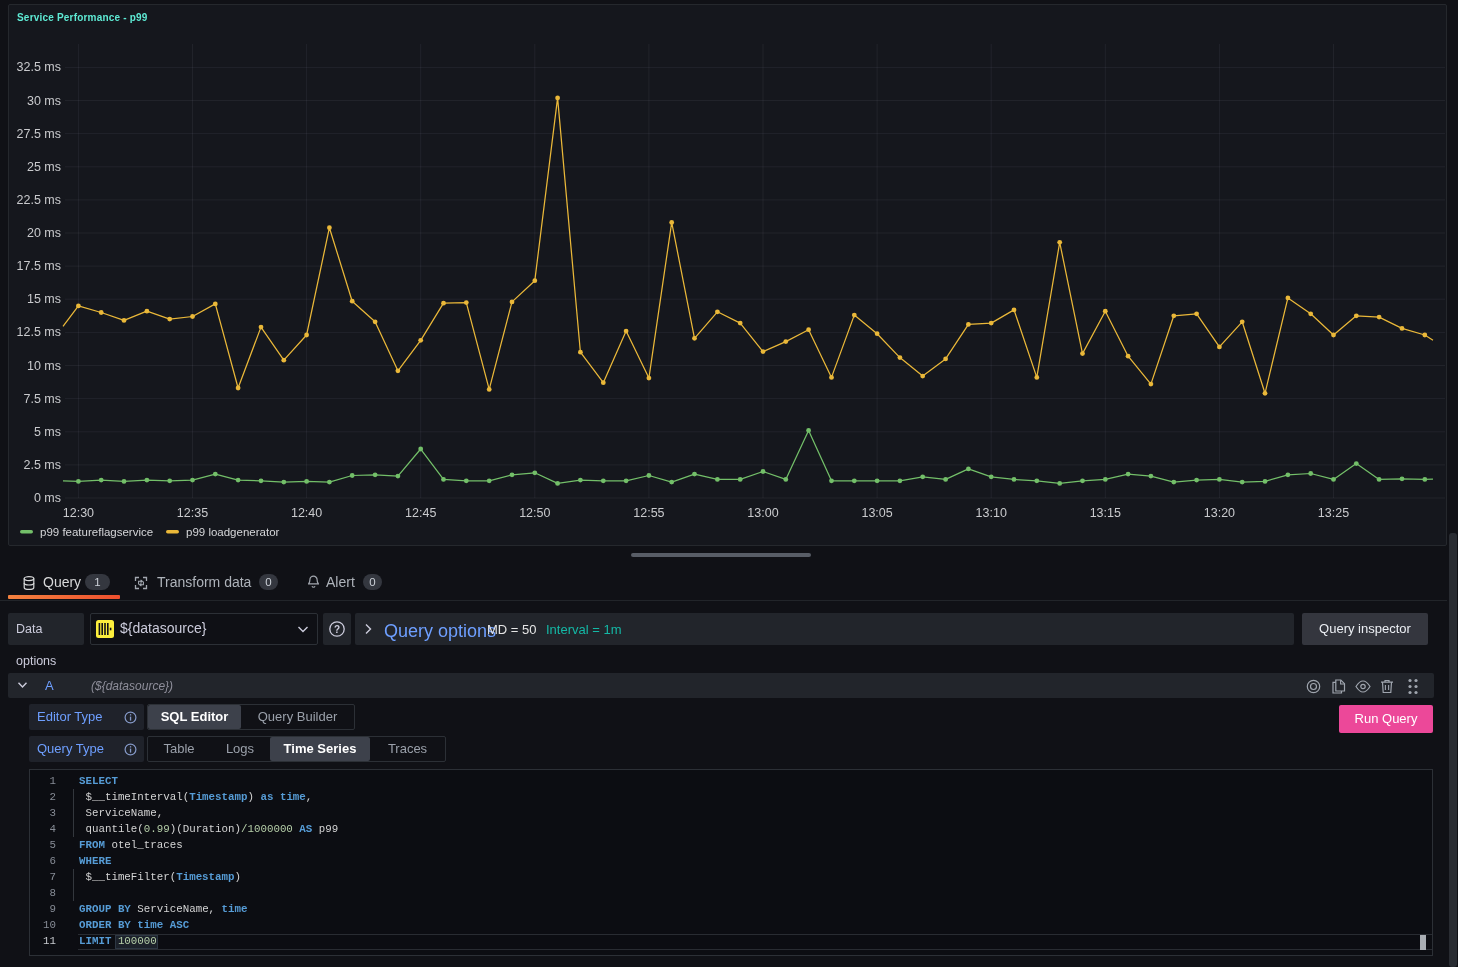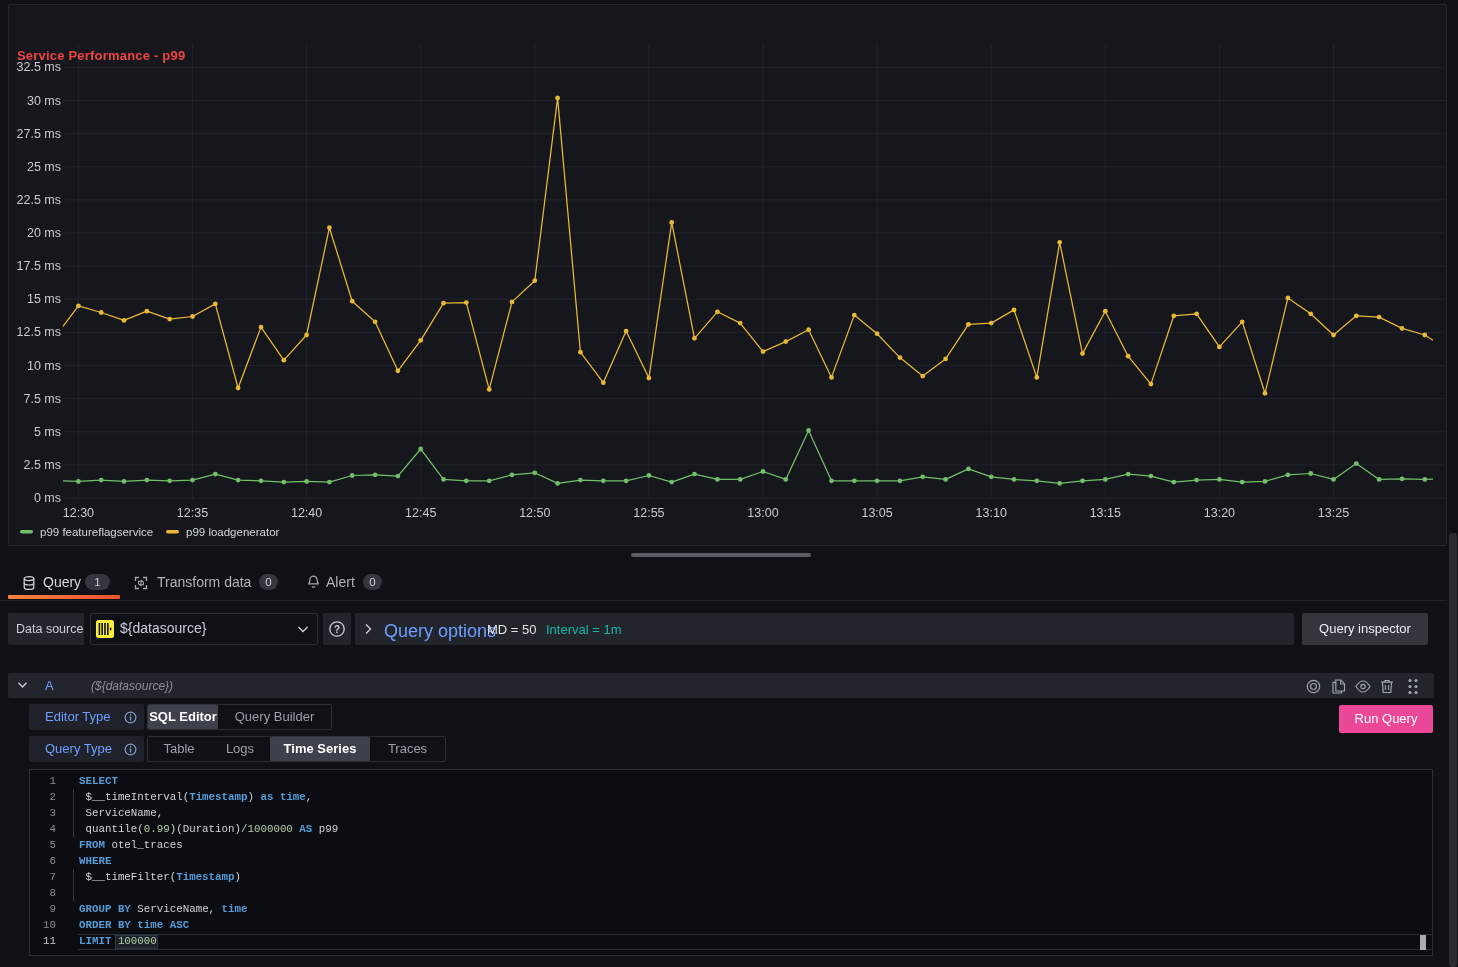--- a/index.html
+++ b/index.html
@@ -1,20 +1,20 @@
 <!DOCTYPE html>
 <html><head><meta charset="utf-8"><style>
 * { margin:0; padding:0; box-sizing:border-box; }
 html,body { width:1458px; height:967px; background:#101116; overflow:hidden;
   font-family:"Liberation Sans",sans-serif; }
 #stage { position:absolute; left:0; top:0; width:1458px; height:967px; }
 .abs { position:absolute; }
 #panel { left:8px; top:4px; width:1439px; height:542px; background:#15171d;
   border:1px solid #25282d; border-radius:2px; }
-#ptitle { left:17px; top:12px; font-size:13px; font-weight:600; color:#ef4444; letter-spacing:0.2px;margin-top:36px; }
+#ptitle { left:17px; top:12px; font-size:10px; font-weight:600; color:#5eead4; letter-spacing:0.2px; }
 #chart { position:absolute; left:0; top:0; }
 .axlab { font-family:"Liberation Sans",sans-serif; font-size:12.5px; font-weight:500; fill:#c9cacd; }
 .leglab { font-family:"Liberation Sans",sans-serif; font-size:11.5px; fill:#d5d6d9; }
 #handle { left:631px; top:553px; width:180px; height:4px; border-radius:2px; background:#585d66; }
 
 .tabtxt { font-size:14px; font-weight:500; color:#d8d9da; }
 .tabtxt2 { font-size:14px; font-weight:400; color:#aeb3ba; }
 .badge { position:absolute; height:16px; border-radius:8px; background:#34373f; color:#ccd1d8;
   font-size:11.5px; text-align:center; line-height:16px; }
 #tabline { left:8px; top:595px; width:112px; height:4px; border-radius:1px;
@@ -33,21 +33,21 @@
 #qomd { left:487px; top:622px; font-size:13px; color:#e5e5e5; }
 #qoint { left:546px; top:622px; font-size:13px; color:#14b8a6; }
 #qinspect { left:1302px; top:613px; width:126px; height:32px; background:#34363e; border-radius:2px;
   text-align:center; line-height:32px; font-size:13px; font-weight:500; color:#eceff4; }
 
 #arow { left:8px; top:673px; width:1426px; height:25px; background:#22252b; border-radius:2px; }
 #atxt { left:45px; top:678px; font-size:13px; font-weight:500; color:#6E9FFF; }
 #adsrc { left:91px; top:679px; font-size:12px; font-style:italic; color:#8e8e9a; }
 
 .flabel { background:#1f222a; border-radius:2px; font-size:13px; font-weight:500; color:#6E9FFF;
-  padding-left:16px; line-height:26px; }
+  padding-left:8px; line-height:26px; }
 .rgroup { border:1px solid #2c3036; border-radius:2px; background:#101116; display:flex; }
 .ropt { font-size:13px; font-weight:500; color:#9aa0aa; text-align:center; line-height:24px; height:24px; }
 .ropt.sel { background:#3d414b; color:#ffffff; font-weight:700; border-radius:2px; }
 #runq { left:1339px; top:705px; width:94px; height:28px; background:#ec4899; border-radius:2px;
   text-align:center; line-height:28px; font-size:13px; font-weight:500; color:#ffffff; }
 
 #codebox { left:29px; top:769px; width:1404px; height:187px; background:#0c0d12;
   border:1px solid #2c3036; }
 .cl { position:absolute; left:49px; height:16px; font-family:"Liberation Mono",monospace;
   font-size:10.8px; line-height:16px; white-space:pre; color:#d4d4d4; }
@@ -267,21 +267,21 @@
 <div class="badge" style="left:259px;top:574px;width:19px">0</div>
 <svg class="ic" style="left:308px;top:575px" width="11" height="14" viewBox="0 0 11 14">
   <path d="M5.5 1.2 a3.6 3.6 0 0 1 3.6 3.6 c0 2.6 1 3.4 1.3 4.1 H0.6 c0.3-0.7 1.3-1.5 1.3-4.1 A3.6 3.6 0 0 1 5.5 1.2 z" fill="none" stroke="#a3a8b0" stroke-width="1.2"></path>
   <path d="M4 11.2 a1.6 1.6 0 0 0 3 0" fill="none" stroke="#a3a8b0" stroke-width="1.2"></path>
 </svg>
 <div class="abs tabtxt2" style="left:326px;top:574px">Alert</div>
 <div class="badge" style="left:363px;top:574px;width:19px">0</div>
 <div class="abs" id="tabline"></div>
 <div class="abs" id="tabborder"></div>
 
-<div class="abs box" id="dslabel">Data source</div>
+<div class="abs box" id="dslabel">Data options</div>
 <div class="abs" id="dspick"></div>
 <svg class="ic" style="left:96px;top:620px" width="18" height="18" viewBox="0 0 18 18">
   <rect x="0" y="0" width="18" height="18" rx="2.5" fill="#FCEE3C"></rect>
   <g fill="#111217">
     <rect x="2.6" y="3" width="1.6" height="12"></rect>
     <rect x="5.4" y="3" width="1.6" height="12"></rect>
     <rect x="8.2" y="3" width="1.6" height="12"></rect>
     <rect x="11" y="3" width="1.6" height="12"></rect>
     <rect x="13.8" y="7.7" width="1.6" height="2.6"></rect>
   </g>
@@ -338,21 +338,21 @@
   </g>
 </svg>
 
 <div class="abs flabel" style="left:29px;top:704px;width:115px;height:26px">Editor Type</div>
 <svg class="ic" style="left:124px;top:711px" width="13" height="13" viewBox="0 0 13 13">
   <circle cx="6.5" cy="6.5" r="5.4" fill="none" stroke="#869ac9" stroke-width="1.2"></circle>
   <rect x="5.9" y="5.6" width="1.3" height="4" fill="#869ac9"></rect>
   <rect x="5.9" y="3.2" width="1.3" height="1.3" fill="#869ac9"></rect>
 </svg>
 <div class="abs rgroup" style="left:147px;top:704px;height:26px">
-  <div class="ropt sel" style="width:70px">SQL Editor</div>
+  <div class="ropt sel" style="width:93px">SQL Editor</div>
   <div class="ropt" style="width:113px">Query Builder</div>
 </div>
 <div class="abs flabel" style="left:29px;top:736px;width:115px;height:26px">Query Type</div>
 <svg class="ic" style="left:124px;top:743px" width="13" height="13" viewBox="0 0 13 13">
   <circle cx="6.5" cy="6.5" r="5.4" fill="none" stroke="#869ac9" stroke-width="1.2"></circle>
   <rect x="5.9" y="5.6" width="1.3" height="4" fill="#869ac9"></rect>
   <rect x="5.9" y="3.2" width="1.3" height="1.3" fill="#869ac9"></rect>
 </svg>
 <div class="abs rgroup" style="left:147px;top:736px;height:26px">
   <div class="ropt" style="width:62px">Table</div>

